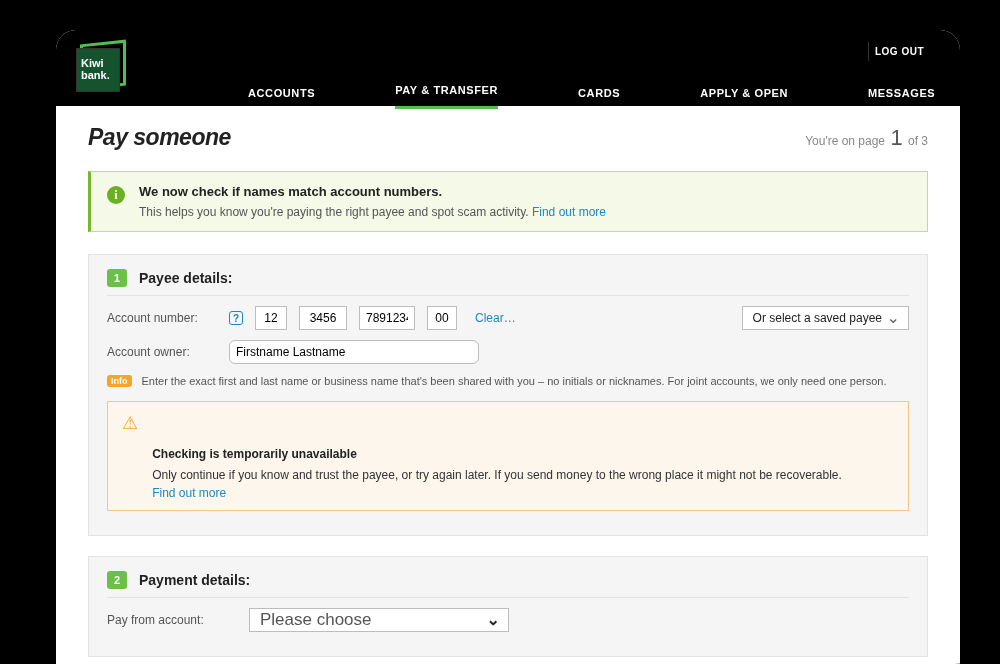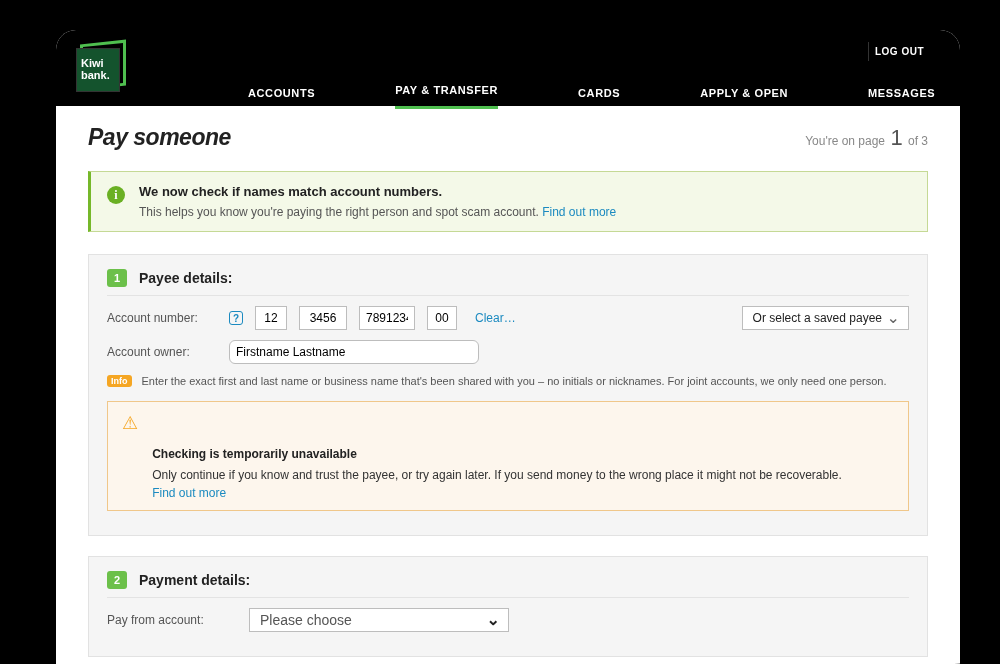--- a/index.html
+++ b/index.html
@@ -267,21 +267,21 @@
   .warn-body p { font-size: 12px; color: #333; line-height: 1.4; }
   .warn-body a { color: #1b8ac0; text-decoration: none; cursor: pointer; display: block; margin-top: 2px; font-size: 12px; }
   
   .checkbox-row { display: flex; align-items: center; gap: 6px; font-size: 12px; color: #333; }
   .checkbox-row input { cursor: pointer; }
   
   .select-wide {
     border: 1px solid #bdbdbd;
     background: #fff;
     padding: 4px 26px 4px 10px;
-    font-size: 14px;
+    font-size: 17px;
     height: 24px;
     width: 260px;
     display: flex;
     align-items: center;
     position: relative;
     cursor: pointer;
     color: #555;
   }
   .select-wide::after {
     content: "⌄";
@@ -327,21 +327,21 @@
         <div class="page-progress">
           <span>You're on page </span><span class="big">1</span><span> of 3</span>
         </div>
       </div>
 
       <div class="info-banner">
         <div class="info-icon-circle">i</div>
         <div class="banner-body">
           <strong>We now check if names match account numbers.</strong>
           <p>
-            <span>This helps you know you're paying the right person and spot scam account. </span>
+            <span>This helps you know you're paying the right payee and spot scam activity. </span>
             <a>Find out more</a>
           </p>
         </div>
       </div>
 
       <div class="panel">
         <div class="panel-header">
           <div class="step-badge">1</div>
           <div class="panel-title">Payee details:</div>
         </div>

